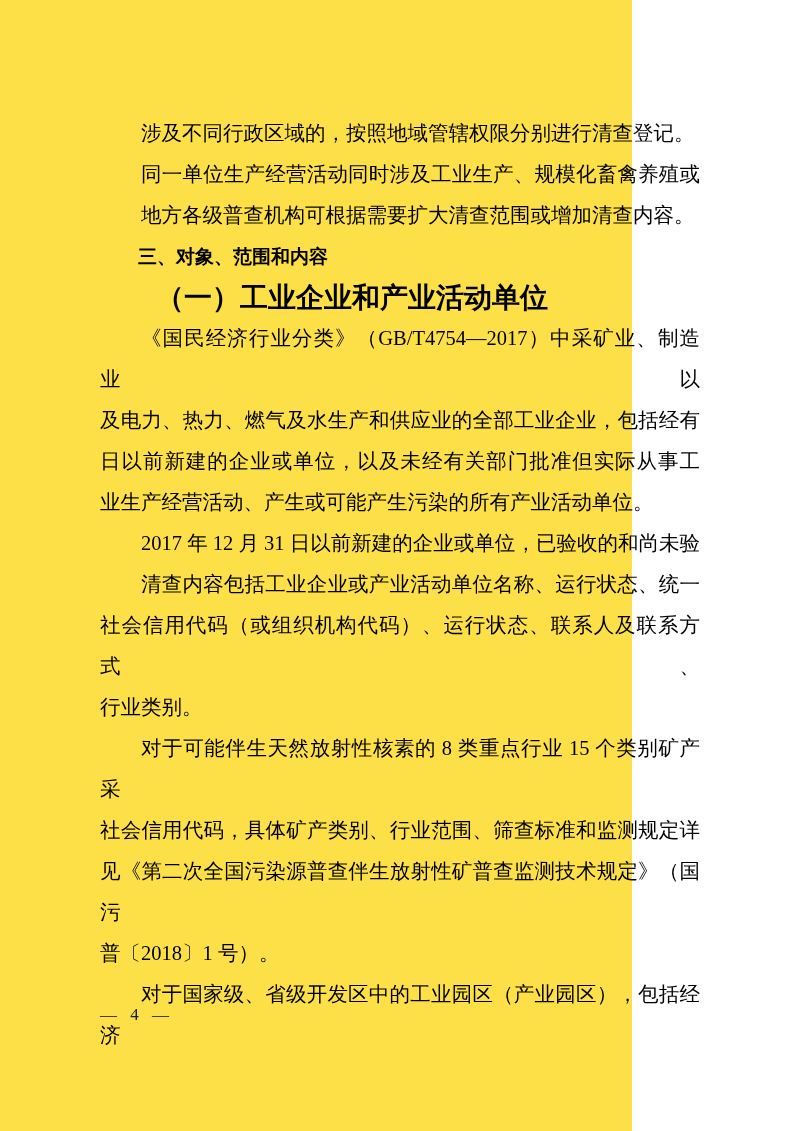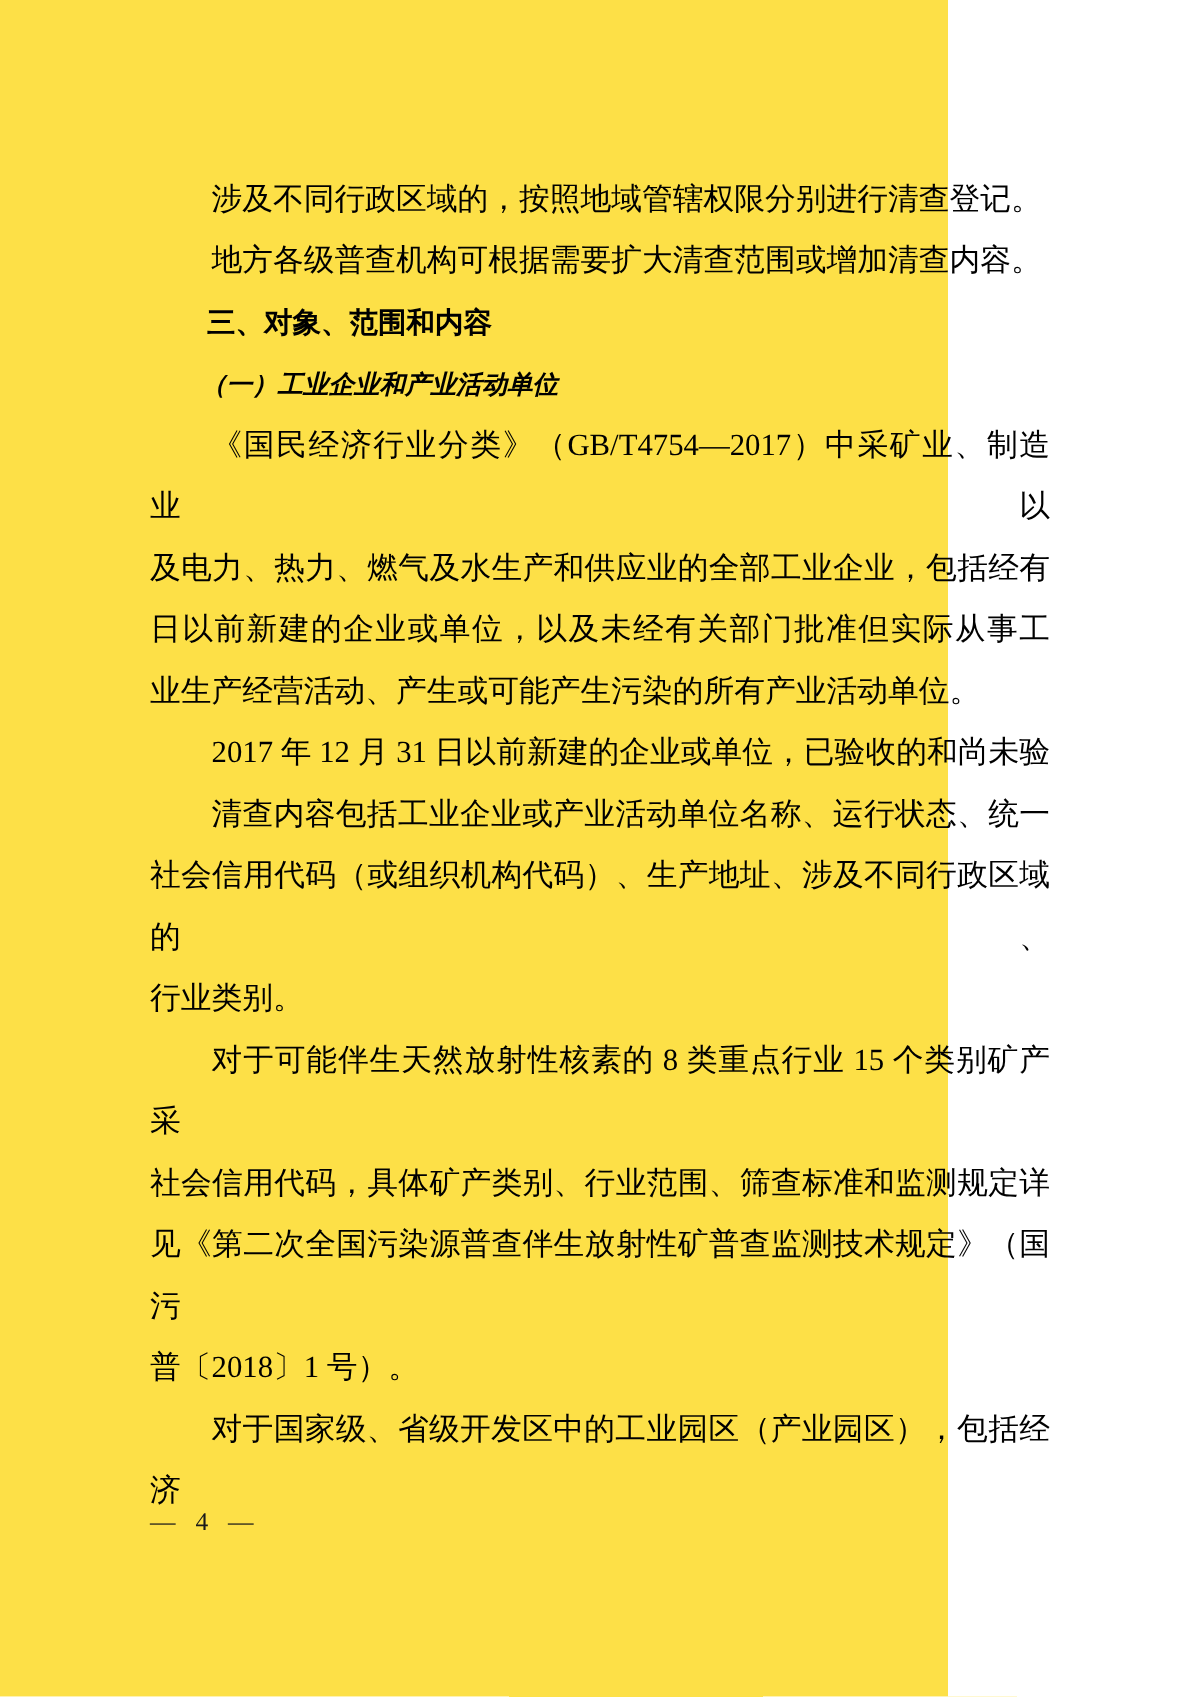--- a/index.html
+++ b/index.html
@@ -53,52 +53,52 @@
   .line.h1 {
     font-family: "Liberation Sans", sans-serif;
     font-weight: bold;
     font-size: 19px;
     text-align-last: left;
   }
 
   
   .line.h2 {
     font-weight: bold;
-    font-style: italic;
-    font-size: 17px;
+    font-size: 28px;
     text-align-last: left;
   }
 
   .footer {
     position: absolute;
     left: 100px;
     top: 1004px;
     font-size: 17px;
     line-height: 22px;
     color: #1a1a1a;
     word-spacing: 9px;
     font-family: "Liberation Serif", serif;
   }
 </style>
 </head>
 <body>
 
 <div class="page">
   <div class="textblock">
     <div class="line ind last">涉及不同行政区域的，按照地域管辖权限分别进行清查登记。</div>
+    <div class="line ind full">同一单位生产经营活动同时涉及工业生产、规模化畜禽养殖或</div>
     <div class="line ind last">地方各级普查机构可根据需要扩大清查范围或增加清查内容。</div>
     <div class="line ind h1">三、对象、范围和内容</div>
     <div class="line ind h2">（一）工业企业和产业活动单位</div>
     <div class="line ind full">《国民经济行业分类》（GB/T4754—2017）中采矿业、制造业以</div>
     <div class="line full">及电力、热力、燃气及水生产和供应业的全部工业企业，包括经有</div>
     <div class="line full">日以前新建的企业或单位，以及未经有关部门批准但实际从事工</div>
     <div class="line last">业生产经营活动、产生或可能产生污染的所有产业活动单位。</div>
     <div class="line ind full">2017 年 12 月 31 日以前新建的企业或单位，已验收的和尚未验</div>
     <div class="line ind full">清查内容包括工业企业或产业活动单位名称、运行状态、统一</div>
-    <div class="line full">社会信用代码（或组织机构代码）、生产地址、涉及不同行政区域的、</div>
+    <div class="line full">社会信用代码（或组织机构代码）、运行状态、联系人及联系方式、</div>
     <div class="line last">行业类别。</div>
     <div class="line ind full">对于可能伴生天然放射性核素的 8 类重点行业 15 个类别矿产采</div>
     <div class="line full">社会信用代码，具体矿产类别、行业范围、筛查标准和监测规定详</div>
     <div class="line full">见《第二次全国污染源普查伴生放射性矿普查监测技术规定》（国污</div>
     <div class="line last">普〔2018〕1 号）。</div>
     <div class="line ind full">对于国家级、省级开发区中的工业园区（产业园区），包括经济</div>
 
   </div>
 
   <div class="footer">— 4 —</div>

